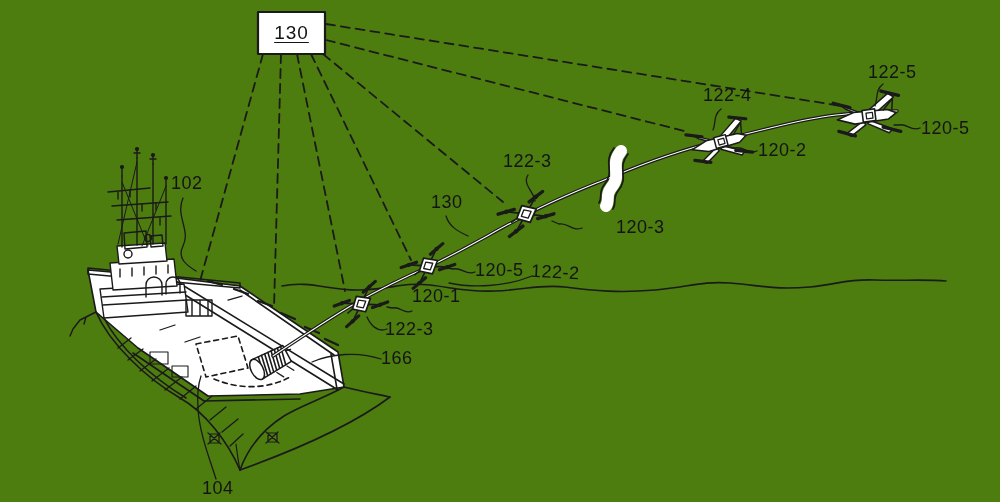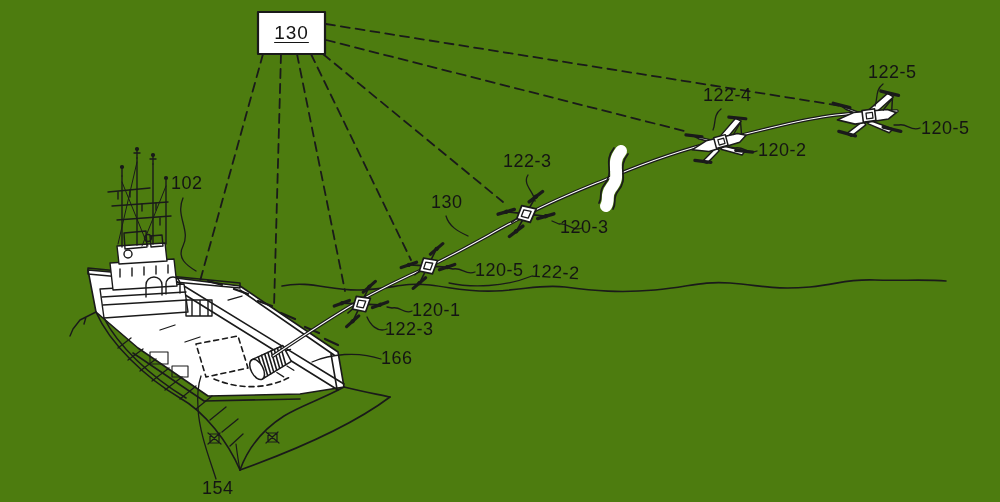--- a/index.html
+++ b/index.html
@@ -198,28 +198,28 @@
 
     <rect x="258" y="12" width="67" height="42" fill="#fff" stroke-width="2.2"></rect>
   </g>
 </svg>
 
 <div class="box-label">
   <span>130</span>
 </div>
 
 <div class="ref-label" style="left:171px;top:174px">102</div>
-<div class="ref-label" style="left:202px;top:479px">154</div>
+<div class="ref-label" style="left:202px;top:479px">104</div>
 <div class="ref-label" style="left:431px;top:193px">130</div>
 <div class="ref-label" style="left:381px;top:349px">166</div>
 
-<div class="ref-label" style="left:412px;top:301px">120-1</div>
+<div class="ref-label" style="left:412px;top:287px">120-1</div>
 <div class="ref-label" style="left:385px;top:320px">122-3</div>
 <div class="ref-label" style="left:475px;top:261px">120-5</div>
 <div class="ref-label tilt" style="left:531px;top:263px">122-2</div>
-<div class="ref-label" style="left:560px;top:218px">120-3</div>
+<div class="ref-label" style="left:616px;top:218px">120-3</div>
 <div class="ref-label" style="left:503px;top:152px">122-3</div>
 <div class="ref-label" style="left:758px;top:141px">120-2</div>
 <div class="ref-label" style="left:703px;top:86px">122-4</div>
 <div class="ref-label" style="left:921px;top:119px">120-5</div>
 <div class="ref-label" style="left:868px;top:63px">122-5</div>
 
 </div>
 
 </body></html>

